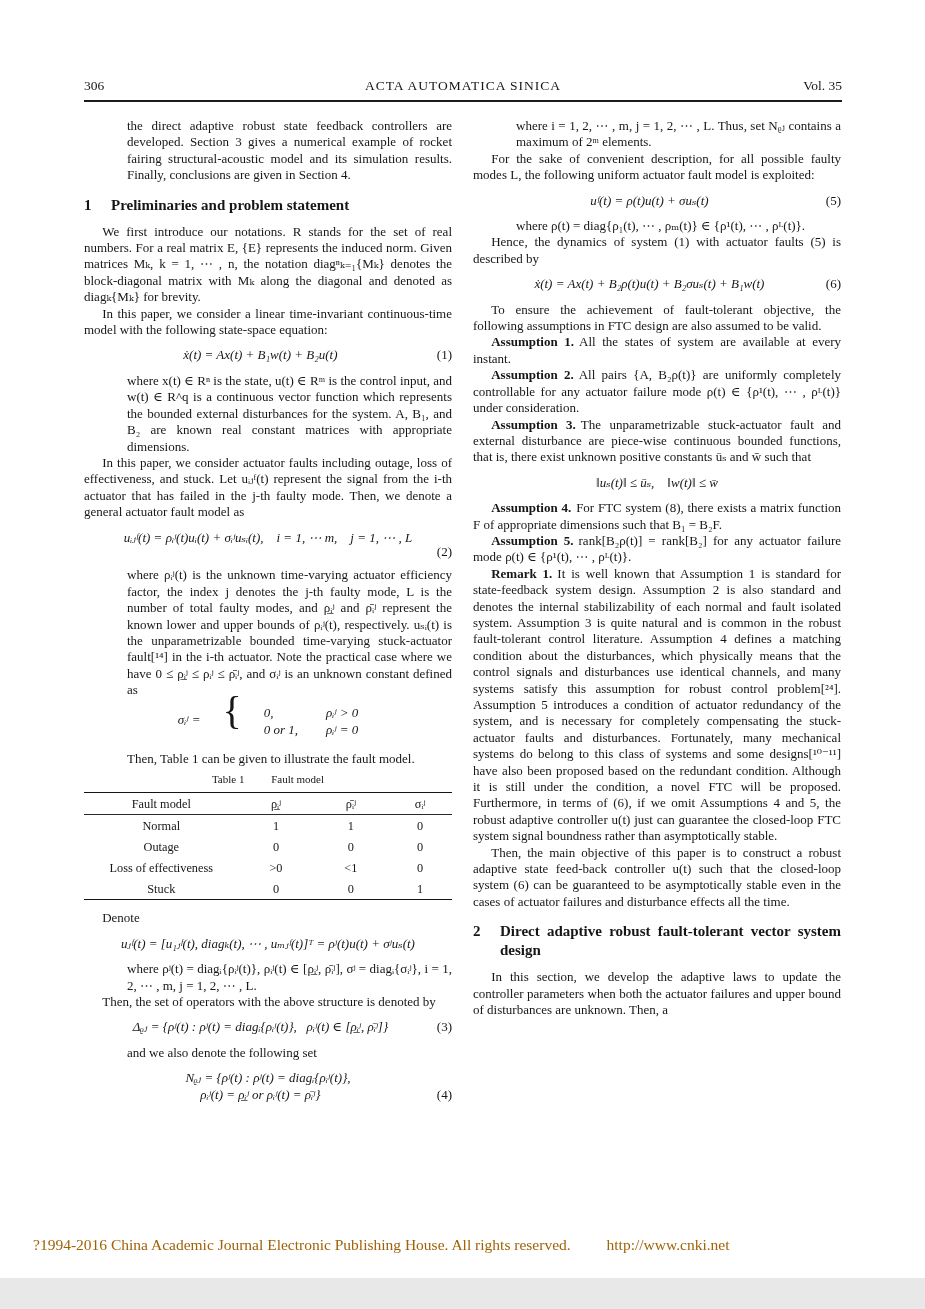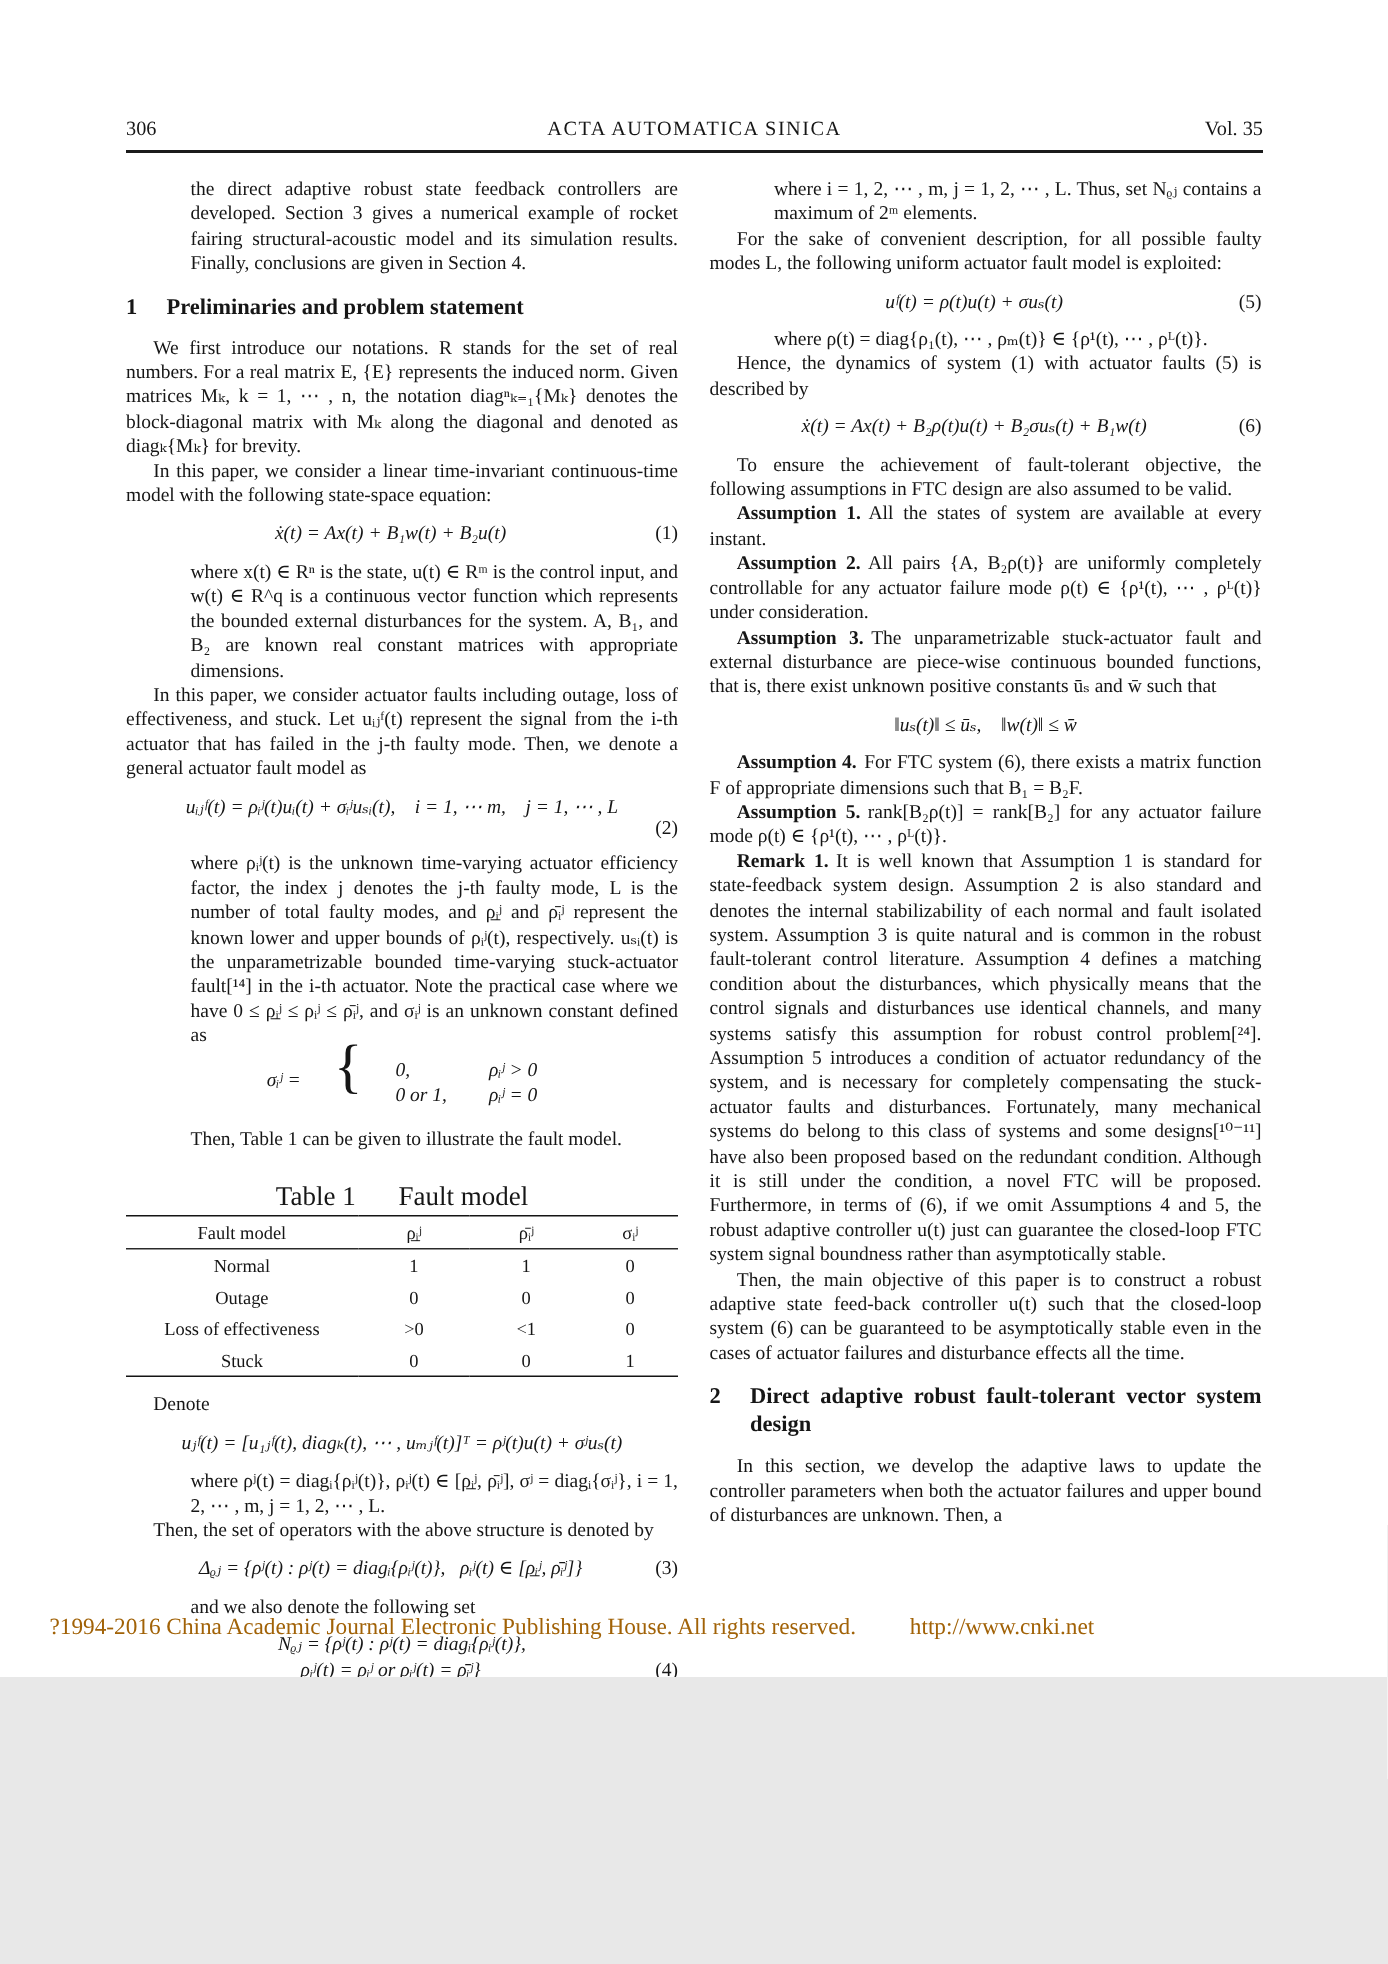--- a/index.html
+++ b/index.html
@@ -1,18 +1,18 @@
 <!DOCTYPE html>
 <html><head>
 <meta charset="utf-8">
 <style>
   html,body{margin:0;padding:0;background:#e8e8e8;}
   .page{
     position:relative;
-    width:925px;height:1118px;
+    width:925px;height:1278px;
     background:#ffffff;
     box-sizing:border-box;
     padding:78px 83px 0 84px;
     font-family:"Liberation Serif","DejaVu Serif",serif;
     color:#161616;
     overflow:hidden;
   }
   .hdr{
     display:flex;align-items:baseline;
     padding-bottom:6px;border-bottom:2px solid #1b1b1b;
@@ -30,21 +30,21 @@
   .sec-num{min-width:27px;}
   .sec-title{flex:1;text-align:justify;}
   .eq{display:flex;align-items:baseline;margin:9px 0;}
   .eq-body{flex:1;text-align:center;font-style:italic;white-space:pre-wrap;}
   .eq-num{font-style:normal;}
   .eq-tight{margin-bottom:0;}
   .eq-numline{text-align:right;margin:-2px 0 7px;}
   .cases{display:flex;justify-content:center;align-items:center;gap:22px;margin:2px 0 10px;font-style:italic;}
   .cases-brace{font-size:40px;font-weight:300;font-style:normal;transform:translateY(-10px);line-height:1;}
   .cases-grid{display:grid;grid-template-columns:auto auto;column-gap:28px;line-height:17px;}
-  .tbl-cap{text-align:center;margin:22px 0 5px;font-size:18px;text-indent:0;}
+  .tbl-cap{text-align:center;margin:4px 0 5px;font-size:11px;text-indent:0;}
   .cap-gap{margin-left:24px;}
   .ftable{width:100%;border-collapse:collapse;margin:0 0 10px;font-size:12.3px;
     border-top:1.6px solid #141414;border-bottom:1.6px solid #141414;}
   .ftable th,.ftable td{padding:2.5px 2px;text-align:center;font-weight:normal;line-height:16px;}
   .ftable thead th{border-bottom:1px solid #2a2a2a;}
   .ftable .c0{width:42%;}
   .ftr{position:absolute;left:33px;bottom:24px;color:#a16207;font-size:15.5px;white-space:nowrap;}
   .ftr-url{margin-left:32px;}
 </style>
 </head>
@@ -194,21 +194,21 @@
       <p class="p">
         <b class="lbl">Assumption 3.</b><span>The unparametrizable stuck-actuator fault and external disturbance are piece-wise continuous bounded functions, that is, there exist unknown positive constants ūₛ and w̄ such that</span>
       </p>
 
       <div class="eq">
         <span class="eq-body">‖uₛ(t)‖ ≤ ūₛ,    ‖w(t)‖ ≤ w̄</span>
       </div>
 
 
       <p class="p">
-        <b class="lbl">Assumption 4.</b><span>For FTC system (6), there exists a matrix function F of appropriate dimensions such that B₁ = B₂F.</span>
+        <b class="lbl">Assumption 4.</b><span>For FTC system (8), there exists a matrix function F of appropriate dimensions such that B₁ = B₂F.</span>
       </p>
       <p class="p">
         <b class="lbl">Assumption 5.</b><span>rank[B₂ρ(t)] = rank[B₂] for any actuator failure mode ρ(t) ∈ {ρ¹(t), ⋯ , ρᴸ(t)}.</span>
       </p>
 
       <p class="p">
         <b class="lbl">Remark 1.</b><span>It is well known that Assumption 1 is standard for state-feedback system design. Assumption 2 is also standard and denotes the internal stabilizability of each normal and fault isolated system. Assumption 3 is quite natural and is common in the robust fault-tolerant control literature. Assumption 4 defines a matching condition about the disturbances, which physically means that the control signals and disturbances use identical channels, and many systems satisfy this assumption for robust control problem[²⁴]. Assumption 5 introduces a condition of actuator redundancy of the system, and is necessary for completely compensating the stuck-actuator faults and disturbances. Fortunately, many mechanical systems do belong to this class of systems and some designs[¹⁰⁻¹¹] have also been proposed based on the redundant condition. Although it is still under the condition, a novel FTC will be proposed. Furthermore, in terms of (6), if we omit Assumptions 4 and 5, the robust adaptive controller u(t) just can guarantee the closed-loop FTC system signal boundness rather than asymptotically stable.</span>
       </p>
 
       <p class="p">Then, the main objective of this paper is to construct a robust adaptive state feed-back controller u(t) such that the closed-loop system (6) can be guaranteed to be asymptotically stable even in the cases of actuator failures and disturbance effects all the time.</p>

